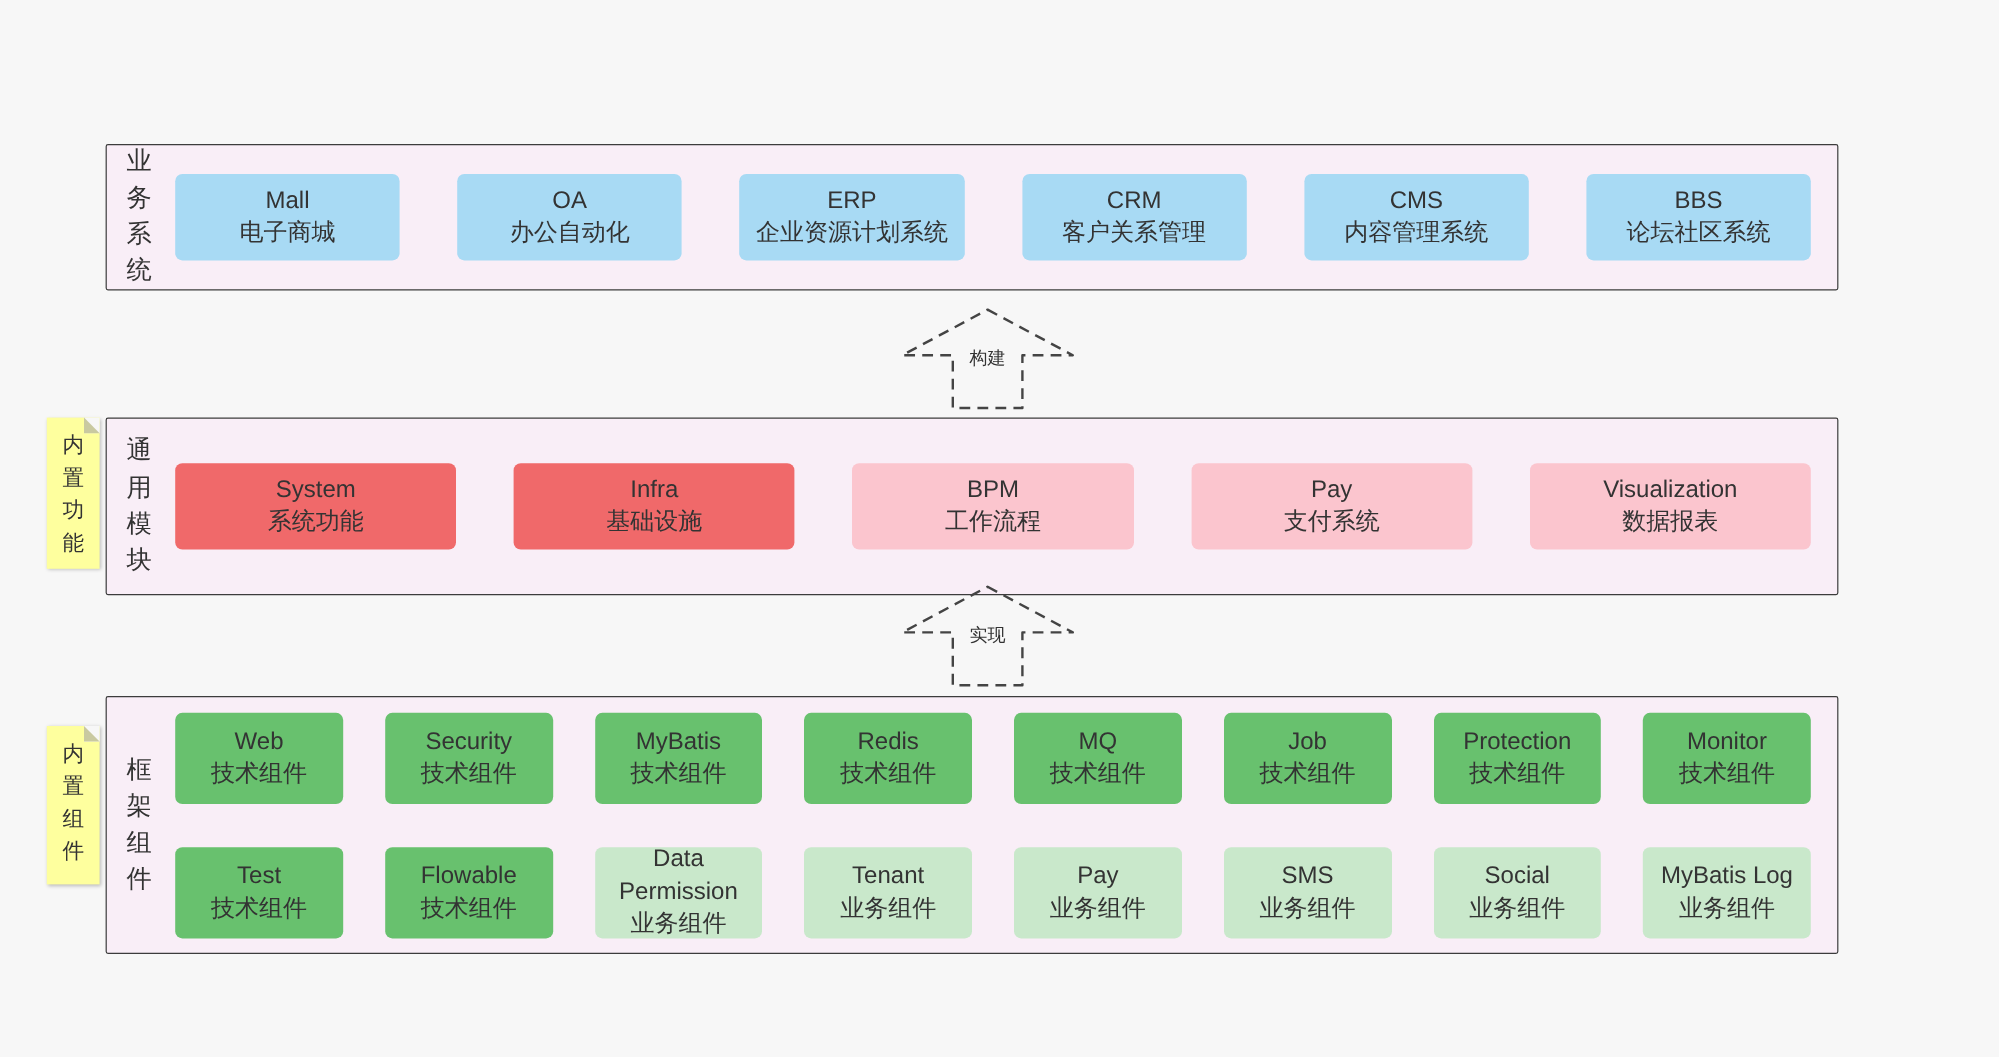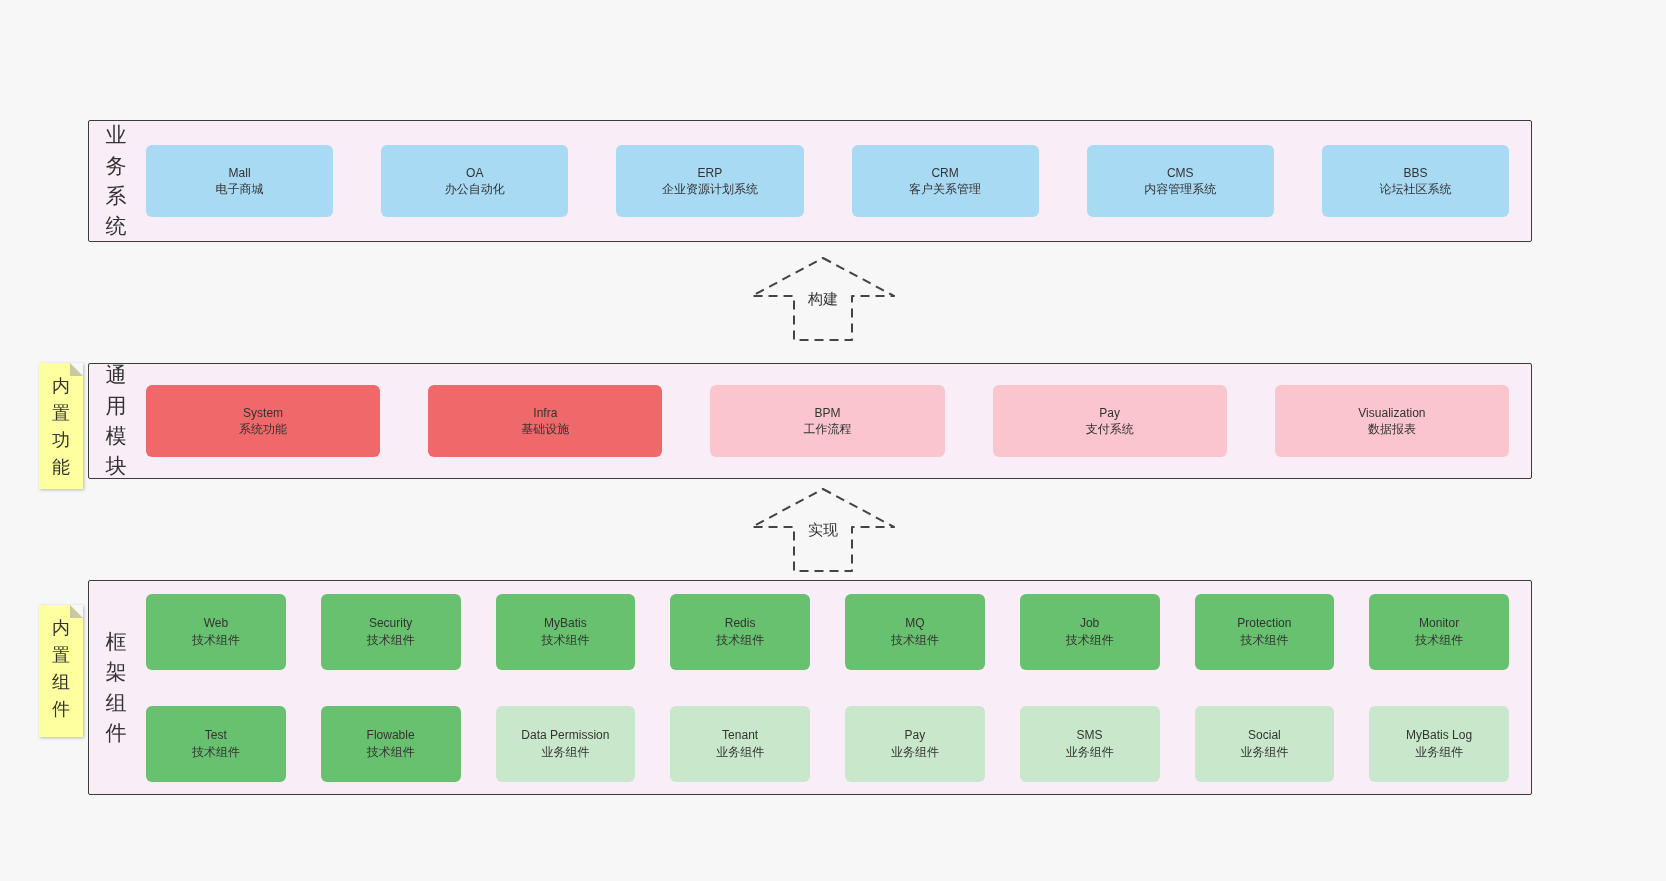--- a/index.html
+++ b/index.html
@@ -34,21 +34,21 @@
     width:1.1em;word-break:break-all;text-align:center;
     color:var(--text);
   }
   .boxes{flex:1;margin-left:13px;display:flex;gap:48px;}
   .rows{flex:1;margin-left:13px;display:flex;flex-direction:column;gap:36px;}
   .rows .boxes{flex:none;margin-left:0;gap:35px;}
 
   .box{
     flex:1;height:72px;border-radius:6px;
     display:flex;flex-direction:column;justify-content:center;align-items:center;
-    text-align:center;font-size:12px;line-height:1.35;padding:2px 4px;
+    text-align:center;font-size:20px;line-height:1.35;padding:2px 4px;
   }
   .rows .box{height:76px;}
   .box.blue{background:var(--blue);}
   .box.red{background:var(--red);}
   .box.pink{background:var(--pink);}
   .box.gdark{background:var(--green-dark);}
   .box.glight{background:var(--green-light);}
 
   .note{
     position:absolute;left:-50px;width:44px;
@@ -116,21 +116,21 @@
 
   <div class="arrow-wrap" style="top:255px">
     <div class="arrow">
       <svg width="150" height="88" viewBox="0 0 150 88">
         <path d="M75 3 L146 41 L104 41 L104 85 L46 85 L46 41 L4 41 Z" fill="none" stroke="#444" stroke-width="2" stroke-dasharray="9 6" stroke-linejoin="round"></path>
       </svg>
       <span class="arrow-label">构建</span>
     </div>
   </div>
 
-  <section class="layer" style="top:363px;height:116px">
+  <section class="layer" style="top:348px;height:148px">
     <div class="note note-full">
       <div class="v-text">内置功能</div>
     </div>
     <div class="side-label">通用模块</div>
     <div class="boxes">
       <div class="box red">
         <div>System</div>
         <div>系统功能</div>
       </div>
       <div class="box red">

